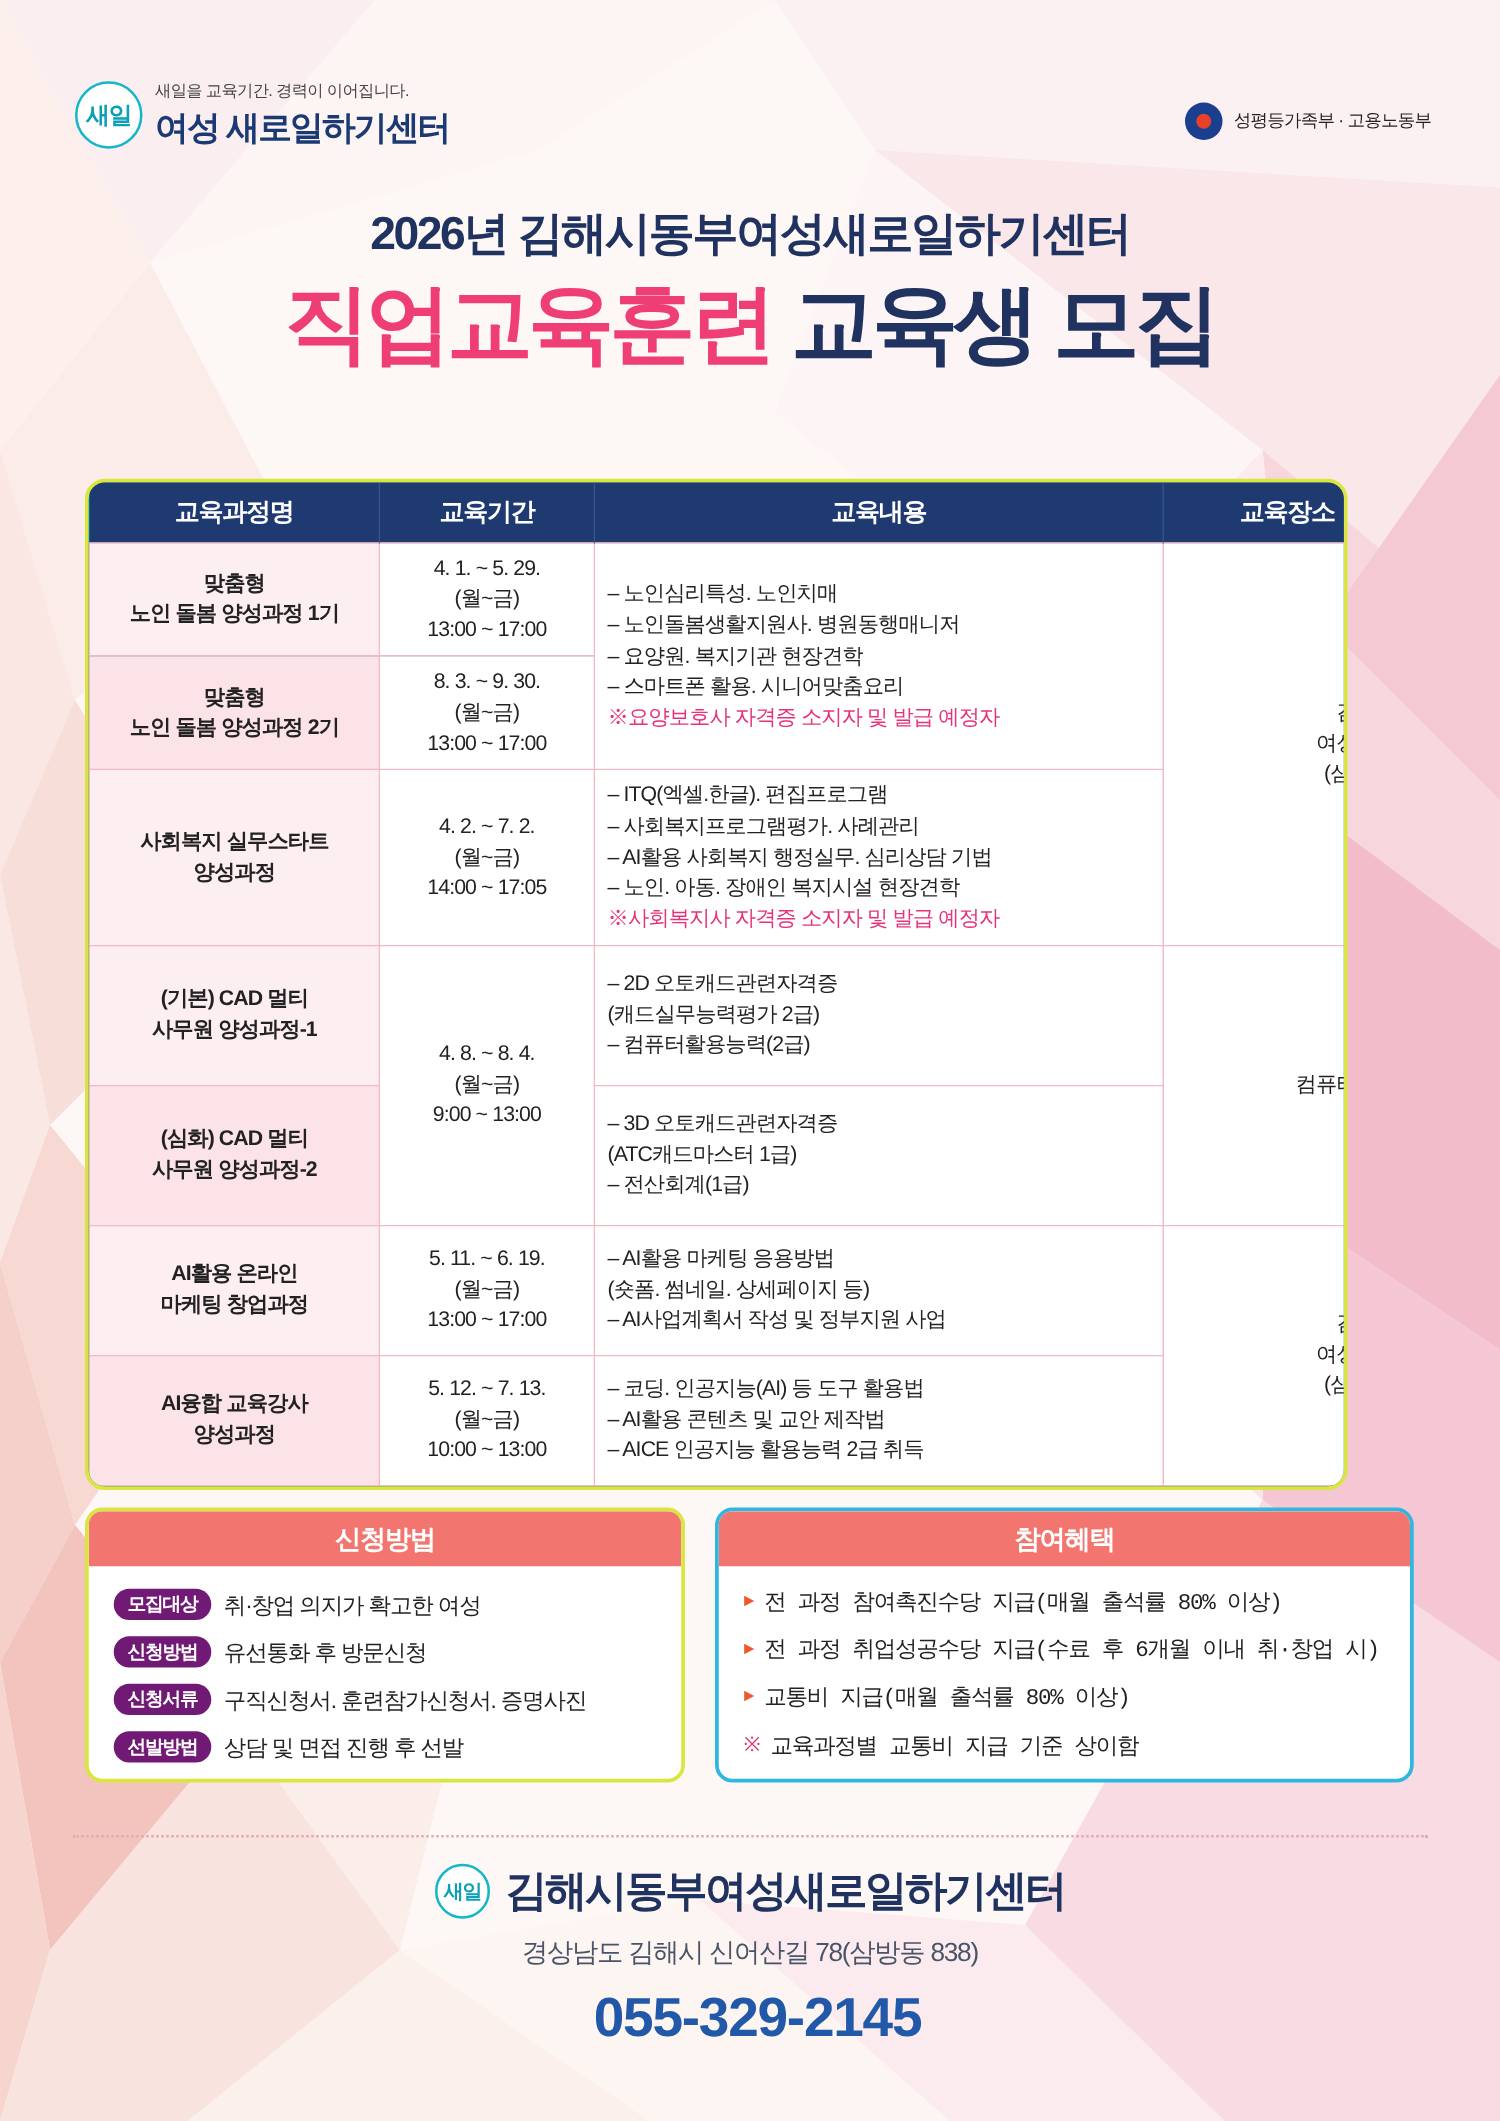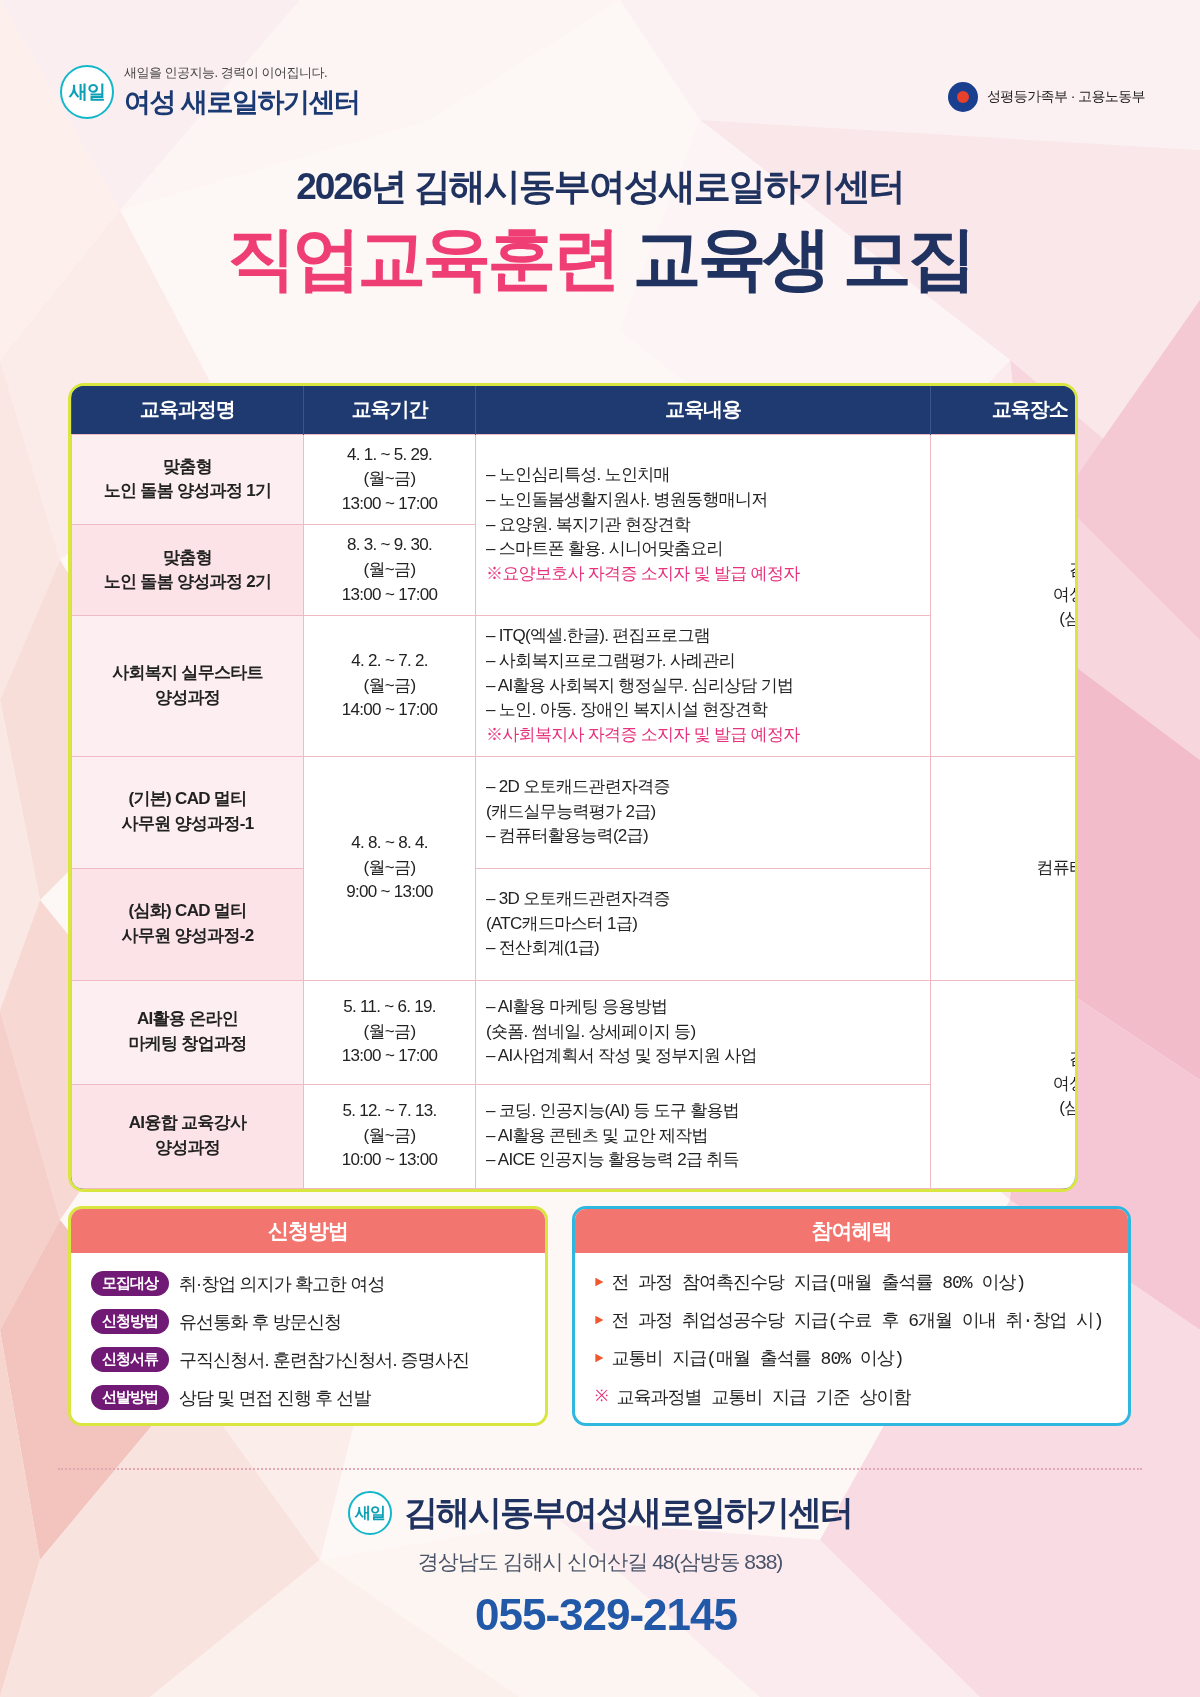--- a/index.html
+++ b/index.html
@@ -172,21 +172,21 @@
     <polygon points="620,330 700,120 1010,360 860,520" fill="#fdf4f5"></polygon>
   </svg>
 </div>
 
 <div class="page">
 
   <div class="top-bar">
     <div class="logo-wrap">
       <div class="logo-circle">새일</div>
       <div>
-        <div class="logo-text-1">새일을 인공지능. 경력이 이어집니다.</div>
+        <div class="logo-text-1">새일을 교육기간. 경력이 이어집니다.</div>
         <div class="logo-text-2">여성 새로일하기센터</div>
       </div>
     </div>
     <div class="gov-wrap">
       <div class="gov-mark"></div>
       <div class="gov-text">성평등가족부 · 고용노동부</div>
     </div>
   </div>
 
   <div class="title-1">2026년 김해시동부여성새로일하기센터</div>
@@ -250,21 +250,21 @@
         </tr>
 
         <tr>
           <td class="c-name tint-a" style="height:136px">
             <span class="ln">사회복지 실무스타트</span>
             <span class="ln">양성과정</span>
           </td>
           <td class="c-period tint-w">
             <span class="ln">4. 2. ~ 7. 2.</span>
             <span class="ln">(월~금)</span>
-            <span class="ln">14:00 ~ 17:00</span>
+            <span class="ln">14:00 ~ 17:05</span>
           </td>
           <td class="c-content tint-w">
             <span class="ln">– ITQ(엑셀.한글). 편집프로그램</span>
             <span class="ln">– 사회복지프로그램평가. 사례관리</span>
             <span class="ln">– AI활용 사회복지 행정실무. 심리상담 기법</span>
             <span class="ln">– 노인. 아동. 장애인 복지시설 현장견학</span>
             <span class="ln note">※사회복지사 자격증 소지자 및 발급 예정자</span>
           </td>
         </tr>
 
@@ -388,17 +388,17 @@
     </div>
   </div>
 
   <div class="divider"></div>
 
   <div class="footer">
     <div class="f-logo-row">
       <div class="f-logo-circle">새일</div>
       <div class="f-name">김해시동부여성새로일하기센터</div>
     </div>
-    <div class="f-addr">경상남도 김해시 신어산길 48(삼방동 838)</div>
+    <div class="f-addr">경상남도 김해시 신어산길 78(삼방동 838)</div>
     <div class="f-tel">055-329-2145</div>
   </div>
 
 </div>
 
 </body></html>

